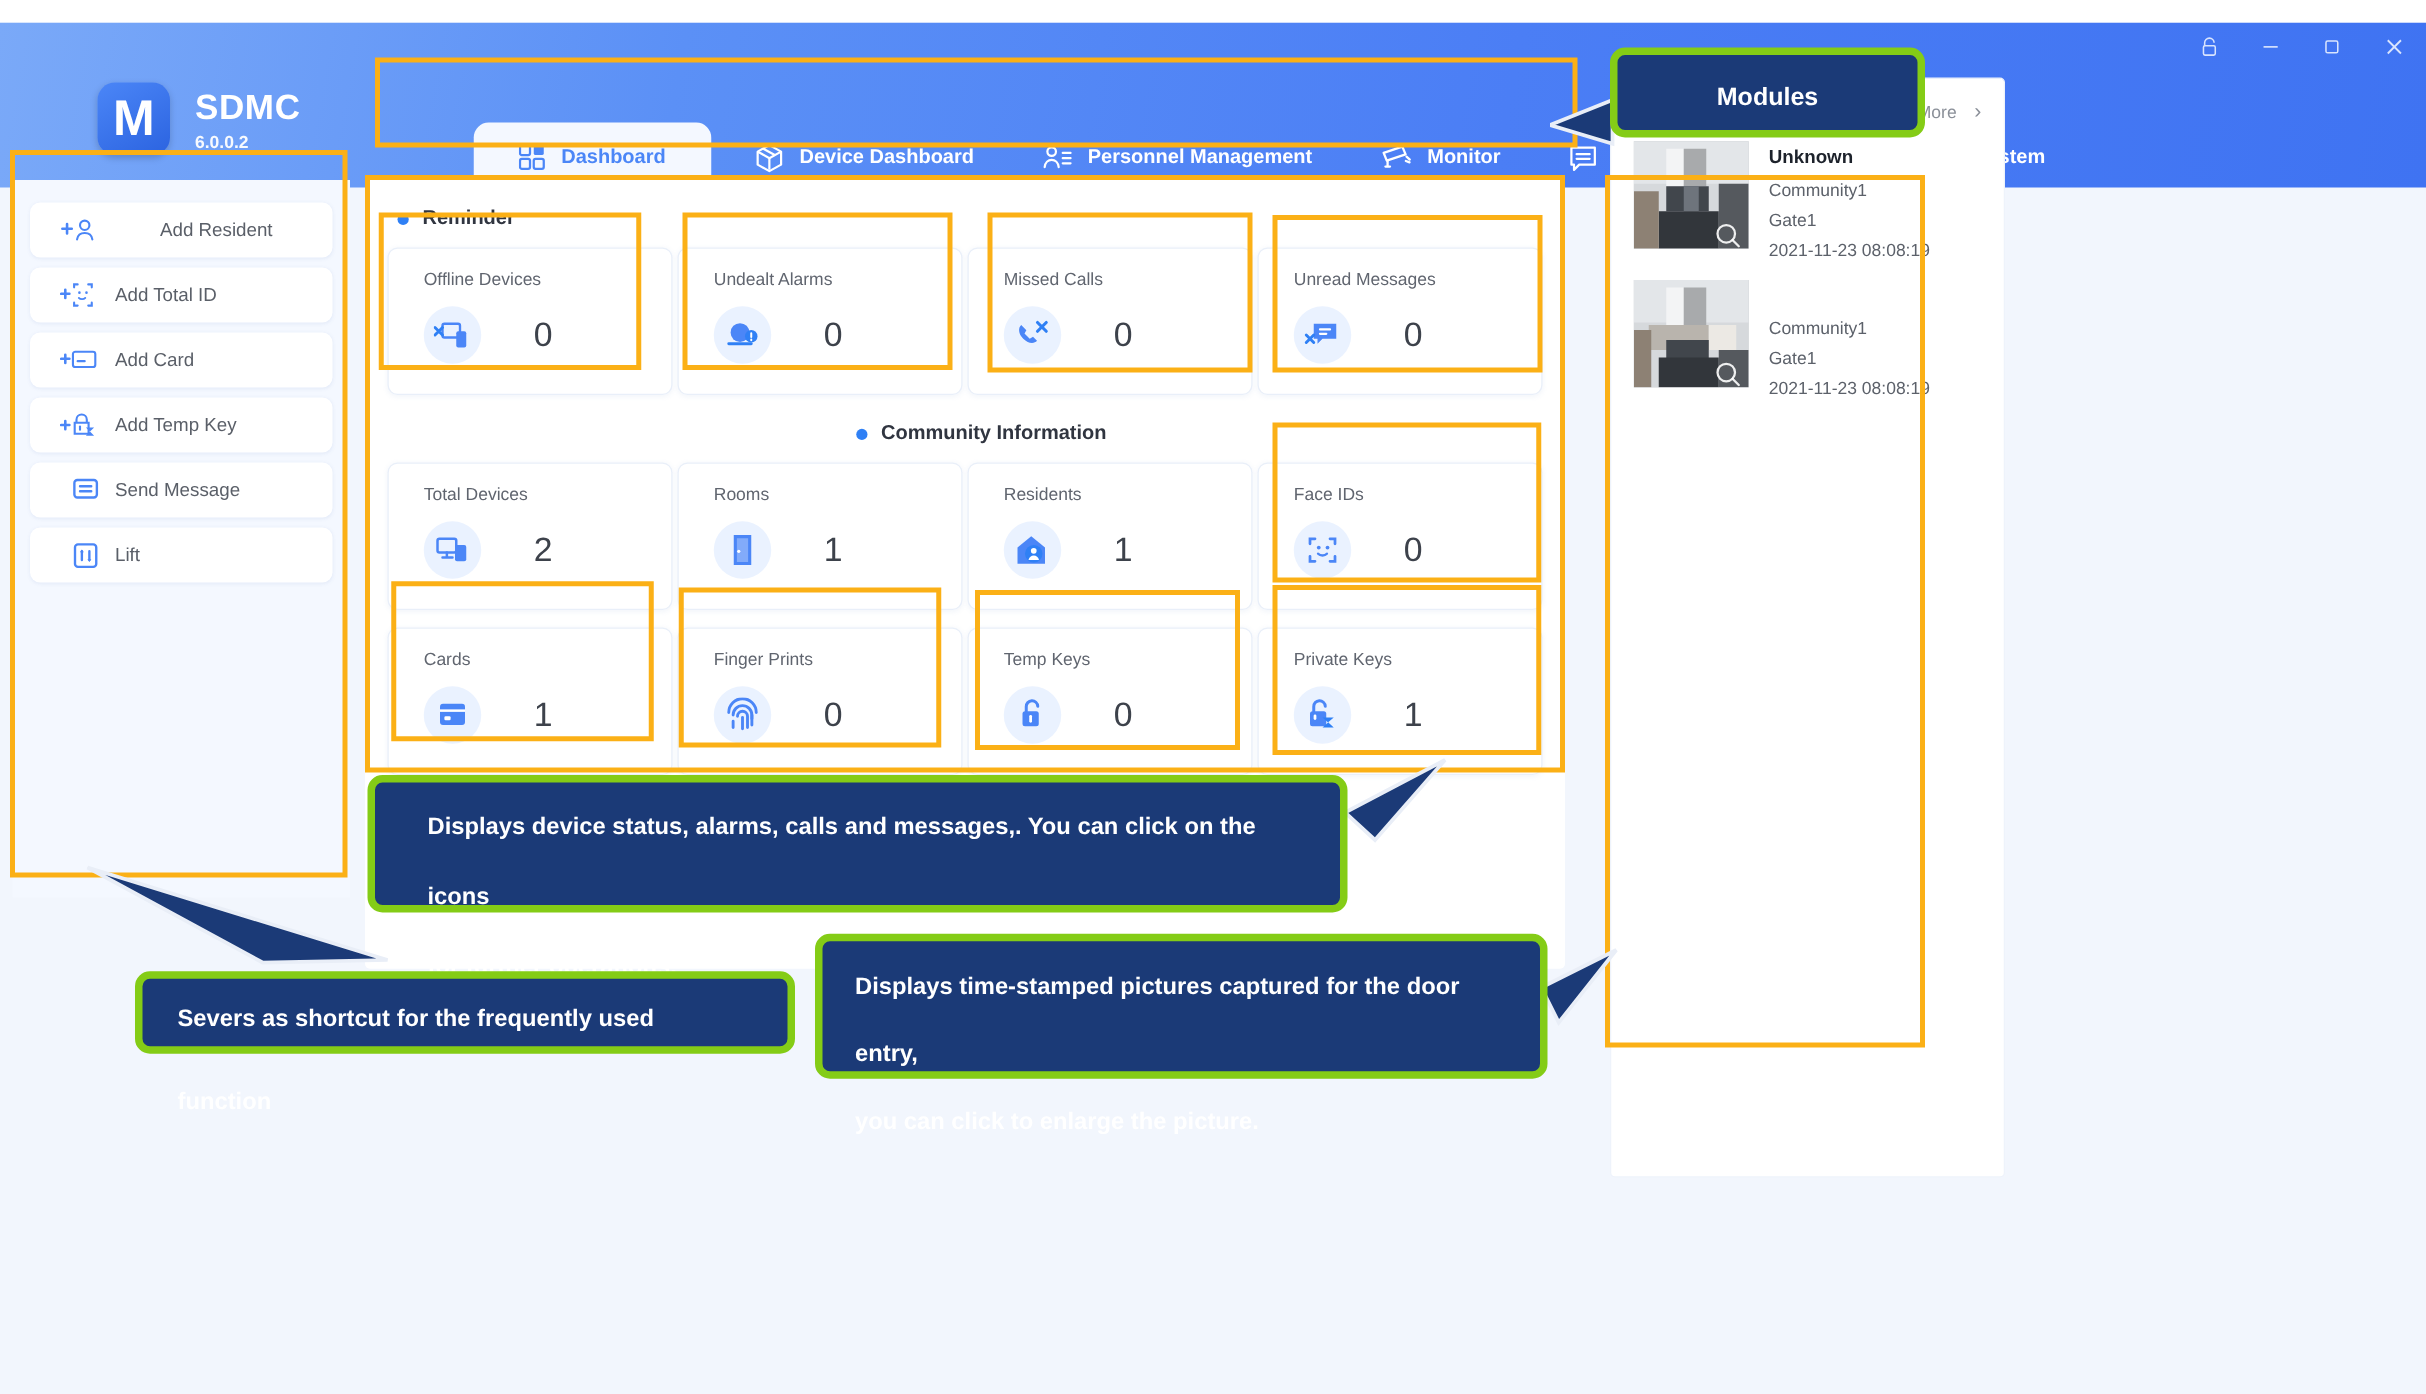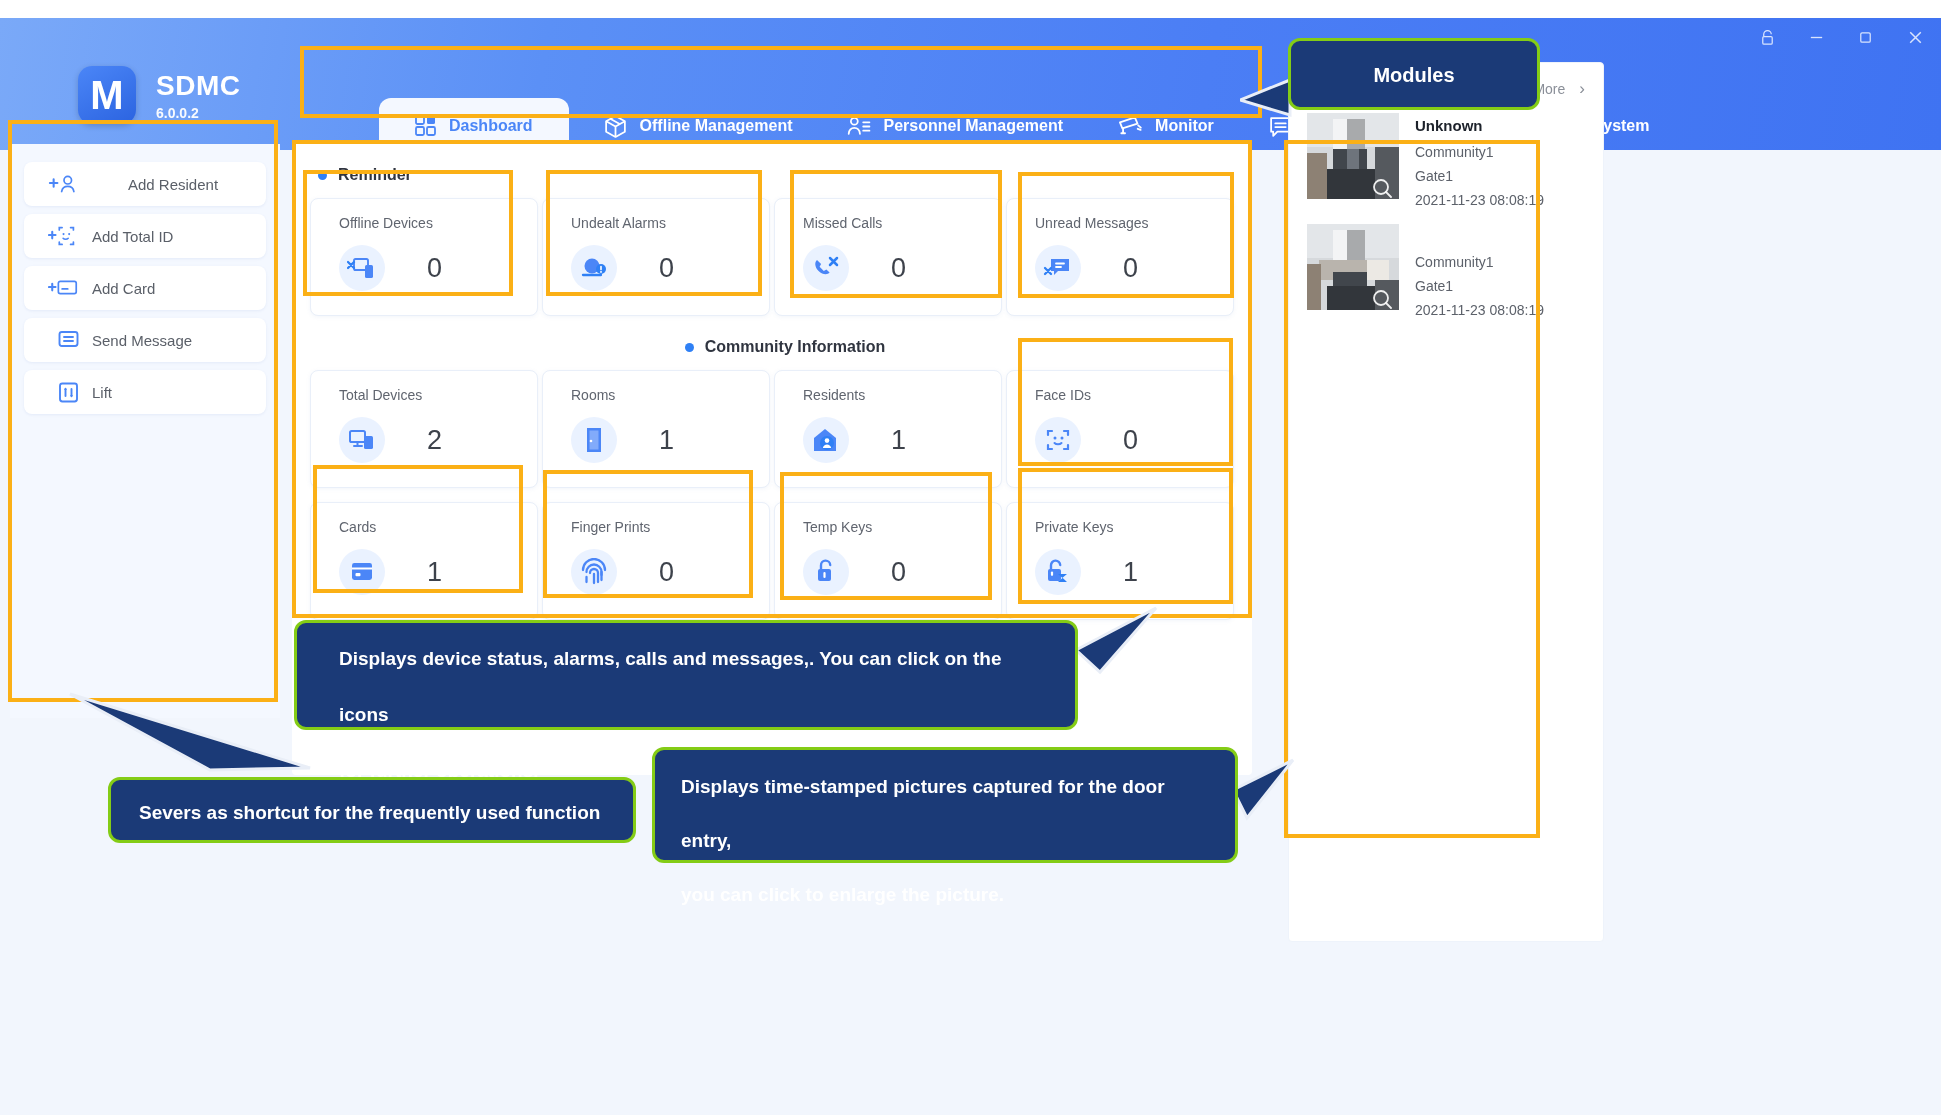--- a/index.html
+++ b/index.html
@@ -94,21 +94,21 @@
   .logrow { display:flex; padding:8px 18px 10px 18px; }
   .thumb { width:92px; height:86px; position:relative; overflow:hidden; flex:none;
            background:#cfd3d6; }
   .loginfo { margin-left:16px; font-size:14px; color:#5c616a; line-height:1.72; }
   .loginfo .who { font-size:15px; font-weight:bold; color:#1d222b; margin-bottom:1px; }
 
   
   .hl { position:absolute; border:4px solid #fbb016; pointer-events:none; }
   .callout {
     position:absolute; background:#1b3a77; color:#fff; border-radius:12px;
-    border:3px solid #84cc16;
+    border:6px solid #84cc16;
     font-size:19px; font-weight:bold; line-height:2.55;
     padding:14px 26px;
   }
   svg { display:block; }
 </style>
 </head>
 <body>
 
 <div class="app">
 
@@ -134,21 +134,21 @@
         <span>Dashboard</span>
       </div>
       <div class="navitem">
         <span class="ic">
             <svg width="25" height="25" viewBox="0 0 24 24">
               <path d="M12 2 21 7v10l-9 5-9-5V7z" fill="none" stroke="#fff" stroke-width="1.7" stroke-linejoin="round"></path>
               <path d="M7 4.6 16.5 9.8M12 12v9" fill="none" stroke="#fff" stroke-width="1.7"></path>
               <path d="M3 7l9 5 9-5" fill="none" stroke="#fff" stroke-width="1.7"></path>
             </svg>
           </span>
-        <span>Offline Management</span>
+        <span>Device Dashboard</span>
       </div>
       <div class="navitem">
         <span class="ic">
             <svg width="25" height="25" viewBox="0 0 24 24">
               <circle cx="8" cy="7" r="3.3" fill="none" stroke="#fff" stroke-width="1.7"></circle>
               <path d="M2.6 19c.4-3.6 2.7-5.6 5.4-5.6s5 2 5.4 5.6" fill="none" stroke="#fff" stroke-width="1.7" stroke-linecap="round"></path>
               <path d="M16.5 8h6M16.5 12h6M16.5 16h6" stroke="#fff" stroke-width="1.7" stroke-linecap="round"></path>
             </svg>
           </span>
         <span>Personnel Management</span>
@@ -242,20 +242,32 @@
     </div>
     <div class="sbitem">
       <span class="ic">
           <svg width="32" height="24" viewBox="0 0 34 24">
             <path d="M1 11h7M4.5 7.5v7" stroke="#4b86f7" stroke-width="2.2" stroke-linecap="round"></path>
             <rect x="11" y="5" width="19" height="13" rx="2" fill="none" stroke="#4b86f7" stroke-width="1.8"></rect>
             <path d="M15 13h6" stroke="#4b86f7" stroke-width="1.8" stroke-linecap="round"></path>
           </svg>
         </span>
       <span>Add Card</span>
+    </div>
+    <div class="sbitem">
+      <span class="ic">
+          <svg width="32" height="25" viewBox="0 0 34 25">
+            <path d="M1 12h7M4.5 8.5v7" stroke="#4b86f7" stroke-width="2.2" stroke-linecap="round"></path>
+            <path d="M14 10V7.4a4.4 4.4 0 0 1 8.8 0V10" fill="none" stroke="#4b86f7" stroke-width="1.8"></path>
+            <path d="M12.5 10h11.8v9.4H12.5z" fill="none" stroke="#4b86f7" stroke-width="1.8"></path>
+            <path d="M17 13.3v2.6" stroke="#4b86f7" stroke-width="1.8" stroke-linecap="round"></path>
+            <path d="M22 14h7l-3.5 3.5L29 21h-7l3.5-3.5z" fill="#4b86f7"></path>
+          </svg>
+        </span>
+      <span>Add Temp Key</span>
     </div>
     <div class="sbitem">
       <span class="ic" style="padding-left:8px;">
           <svg width="25" height="23" viewBox="0 0 24 23">
             <rect x="3" y="3" width="18" height="14" rx="2.4" fill="none" stroke="#4b86f7" stroke-width="1.9"></rect>
             <path d="M7.5 8h9M7.5 12h9" stroke="#4b86f7" stroke-width="1.9" stroke-linecap="round"></path>
           </svg>
         </span>
       <span>Send Message</span>
     </div>

